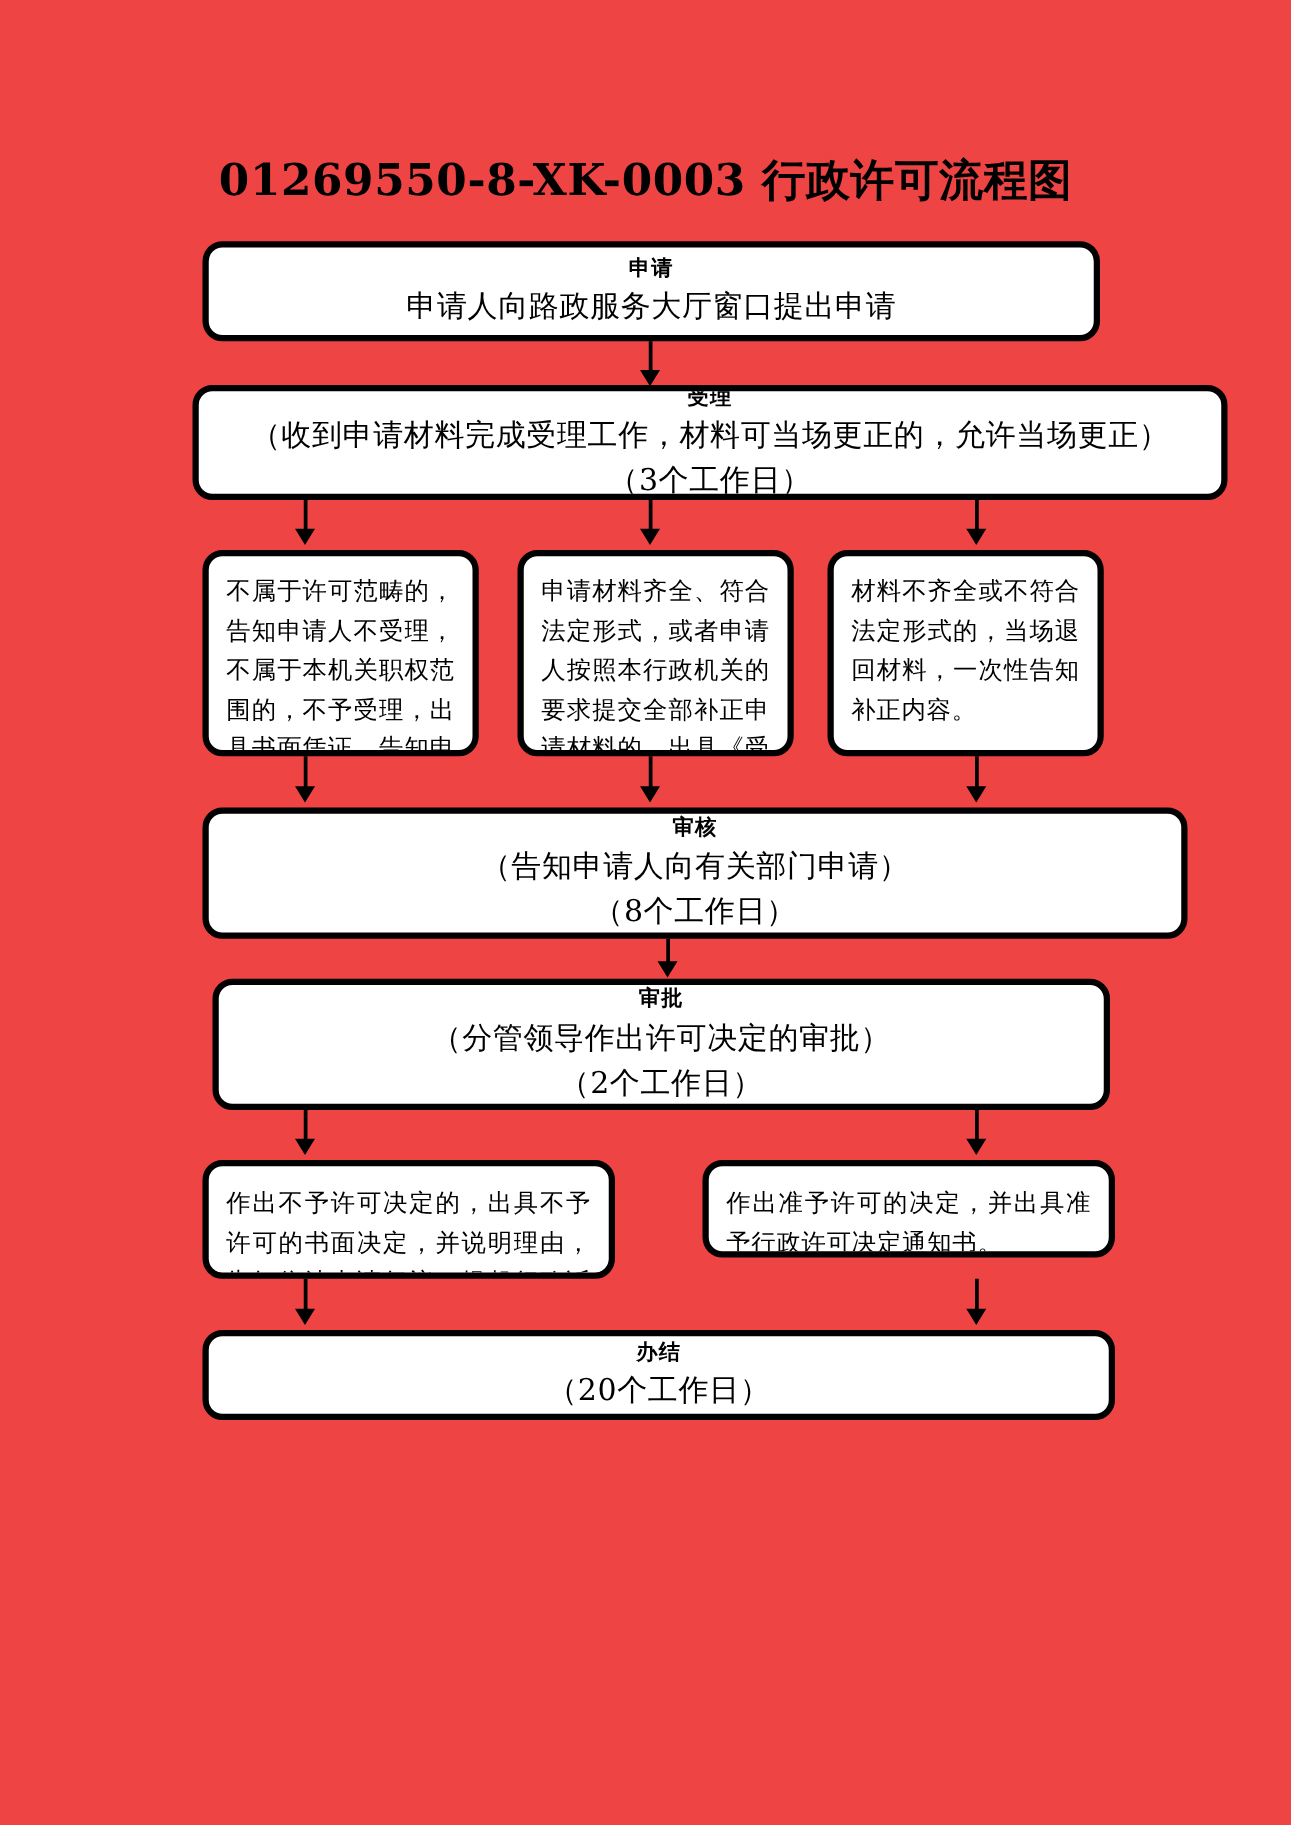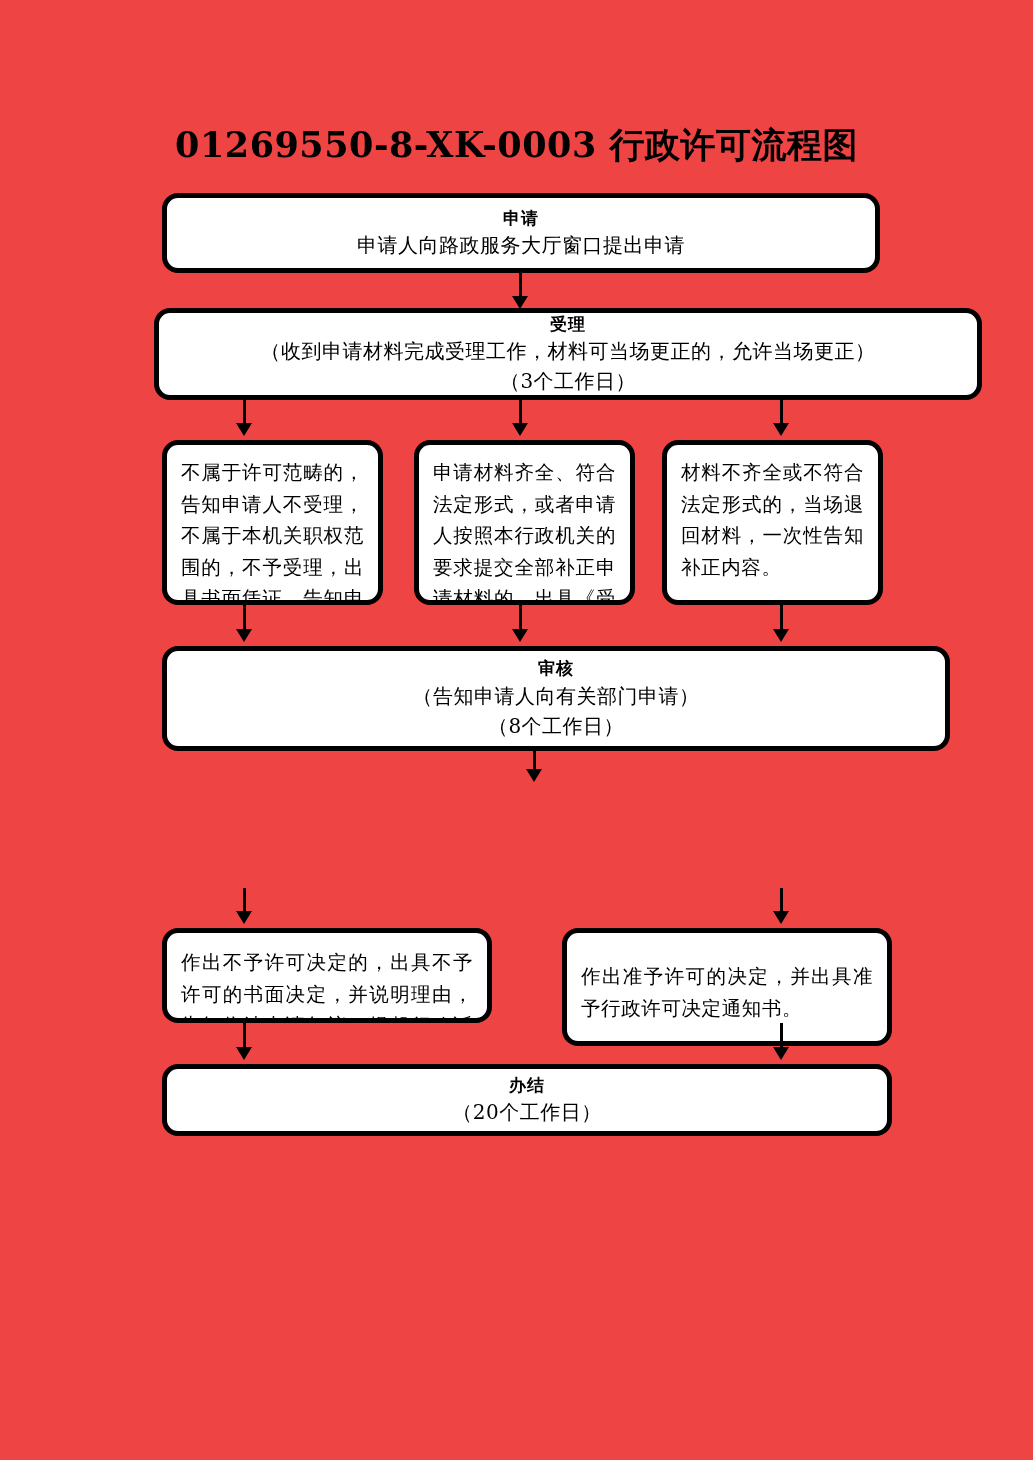--- a/index.html
+++ b/index.html
@@ -54,21 +54,21 @@
   .node.para {
     padding: 12px 14px 0 14px;
   }
   .node-head {
     font-weight: bold;
     font-size: 17px;
     line-height: 1.45;
     letter-spacing: 1px;
   }
   .node-line {
-    font-size: 20px;
+    font-size: 24px;
     line-height: 1.5;
     letter-spacing: 0.5px;
     white-space: nowrap;
   }
   .node-body {
     font-size: 19.5px;
     line-height: 1.62;
     letter-spacing: 0.6px;
     text-align: justify;
     text-align-last: left;
@@ -142,32 +142,37 @@
 
   <div class="node center" style="left:162px; top:646px; width:788px; height:105px;">
     <div class="node-head">审核</div>
     <div class="node-line">（告知申请人向有关部门申请）</div>
     <div class="node-line">（8个工作日）</div>
   </div>
 
   <div class="conn" style="left:533px; top:751px; height:22px;"></div>
   <div class="arrowhead" style="left:526px; top:769px;"></div>
 
+  <div class="node center" style="left:170px; top:783px; width:718px; height:105px;">
+    <div class="node-head">审批</div>
+    <div class="node-line">（分管领导作出许可决定的审批）</div>
+    <div class="node-line">（2个工作日）</div>
+  </div>
 
   <div class="conn" style="left:243px; top:888px; height:27px;"></div>
   <div class="arrowhead" style="left:236px; top:911px;"></div>
 
   <div class="conn" style="left:780px; top:888px; height:27px;"></div>
   <div class="arrowhead" style="left:773px; top:911px;"></div>
 
   <div class="node para" style="left:162px; top:928px; width:330px; height:95px; padding-top:14px;">
     <div class="node-body">作出不予许可决定的，出具不予许可的书面决定，并说明理由，告知依法申请复议、提起行政诉讼的权利。</div>
   </div>
 
-  <div class="node para" style="left:562px; top:928px; width:330px; height:118px; padding-top:28px;">
+  <div class="node para" style="left:562px; top:928px; width:330px; height:78px; padding-top:14px;">
     <div class="node-body">作出准予许可的决定，并出具准予行政许可决定通知书。</div>
   </div>
 
   <div class="conn" style="left:243px; top:1023px; height:28px;"></div>
   <div class="arrowhead" style="left:236px; top:1047px;"></div>
 
   <div class="conn" style="left:780px; top:1023px; height:28px;"></div>
   <div class="arrowhead" style="left:773px; top:1047px;"></div>
 
   <div class="node center" style="left:162px; top:1064px; width:730px; height:72px;text-align:center;">

